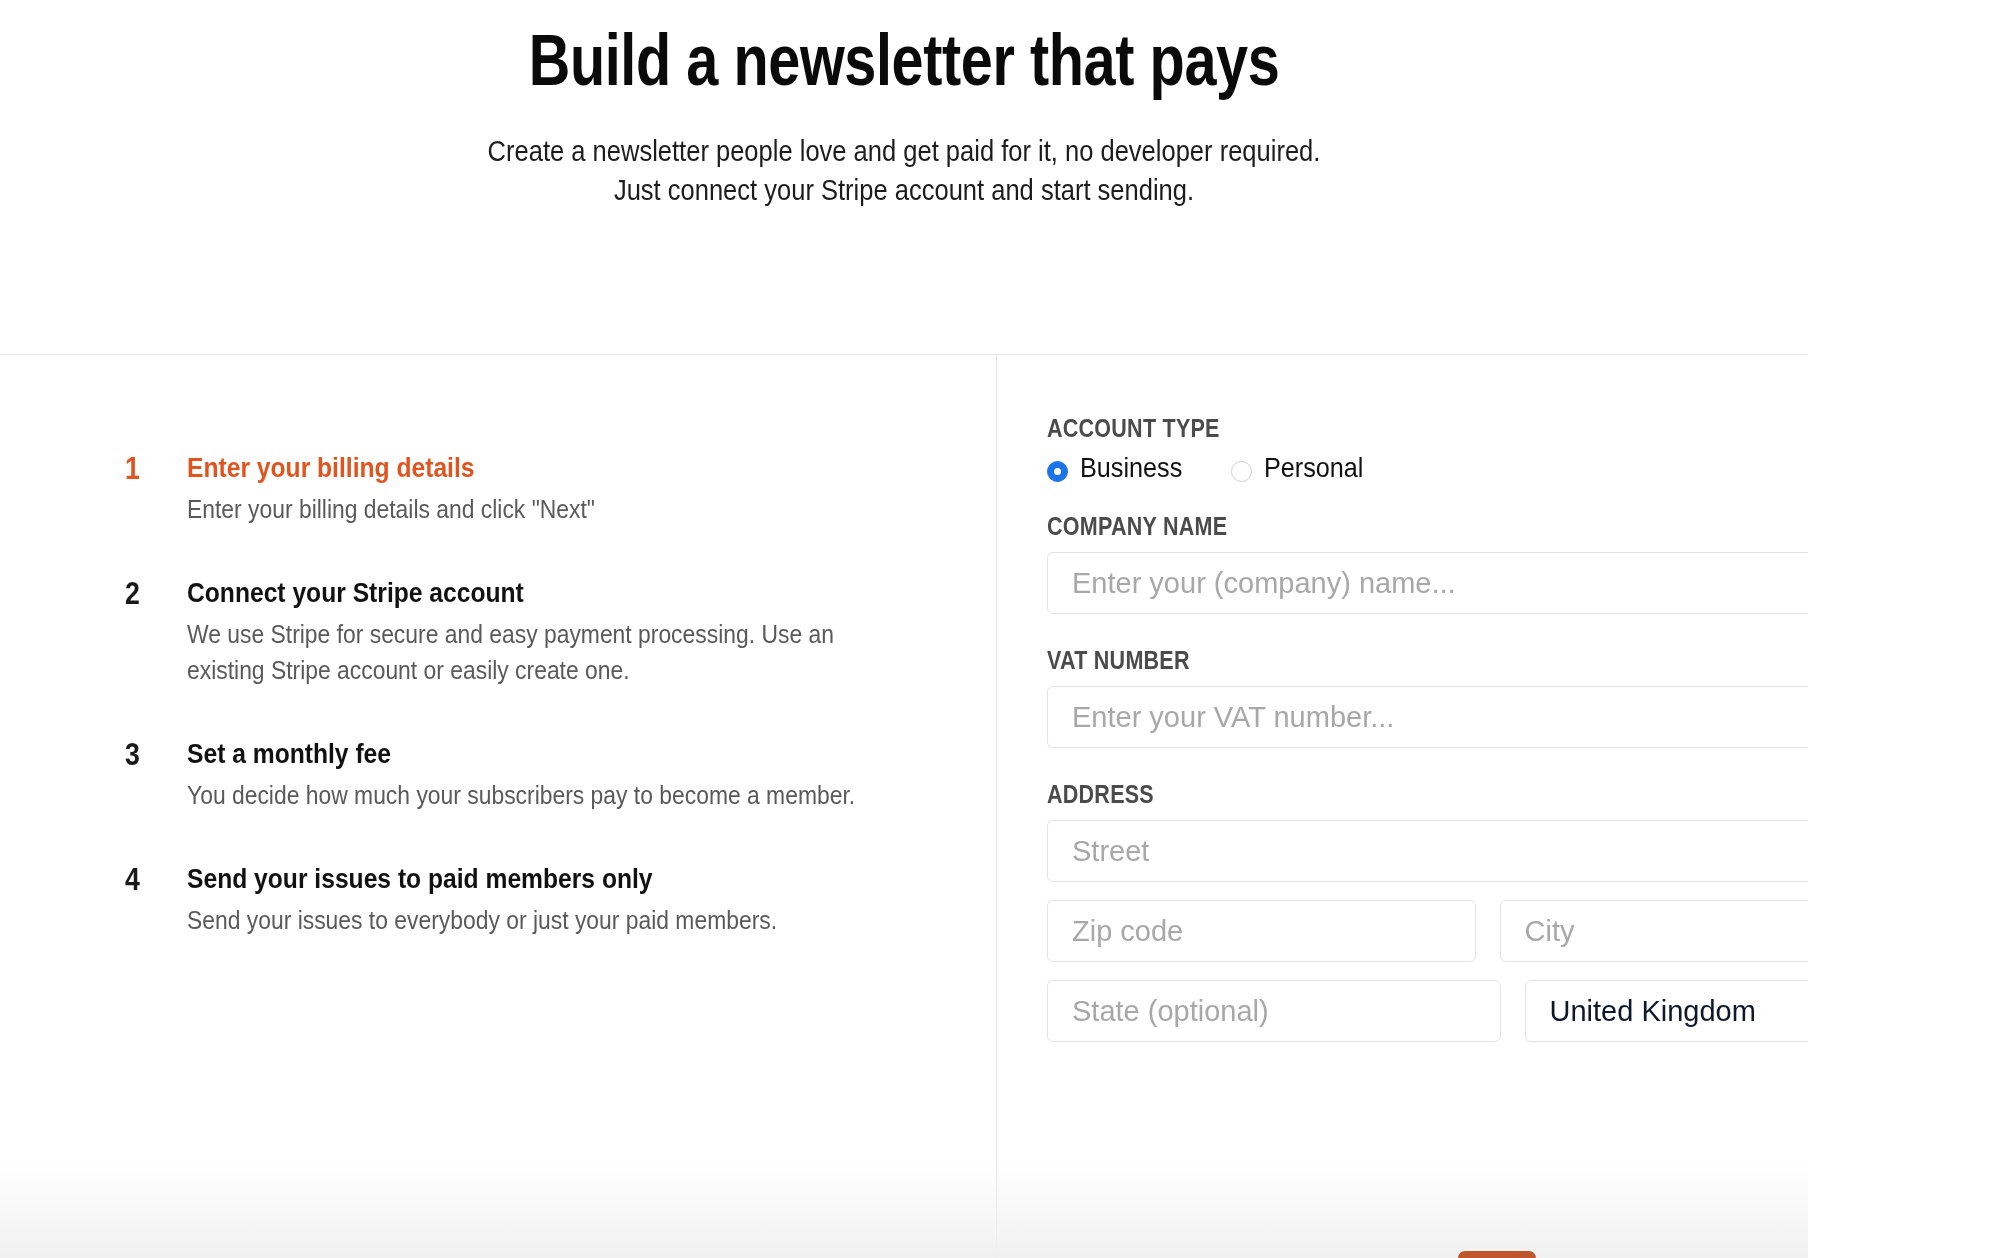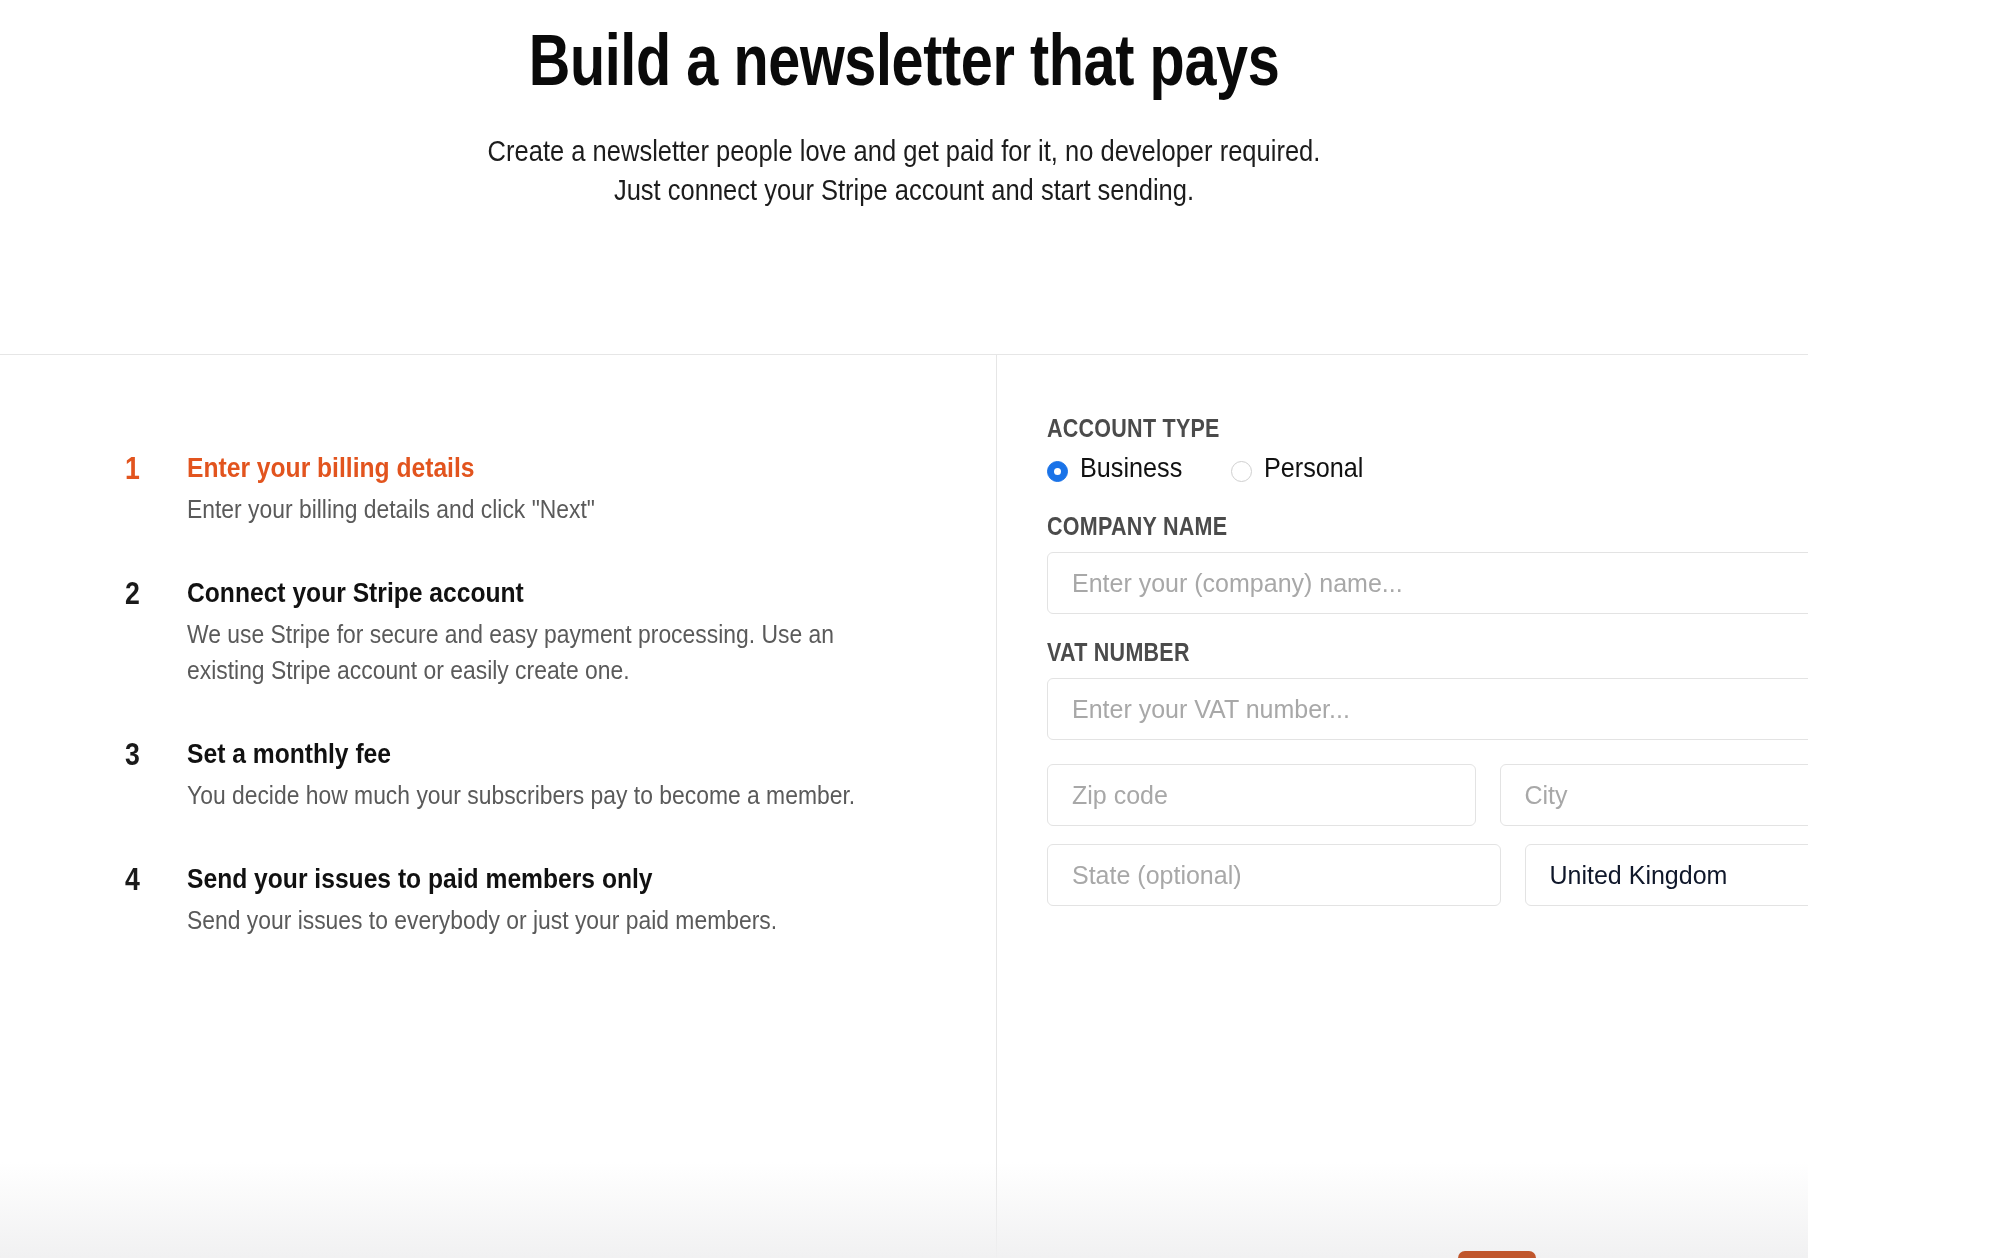--- a/index.html
+++ b/index.html
@@ -192,30 +192,30 @@
   }
 
   .input {
     width: 100%;
     height: 62px;
     border: 1px solid #e3e3e3;
     border-radius: 6px;
     background: #ffffff;
     padding: 0 24px;
     font-family: inherit;
-    font-size: 25px;
+    font-size: 29px;
     color: #1b1b1b;
     outline: none;
   }
   .input::placeholder {
     color: #a8a8a8;
     opacity: 1;
   }
 
-  .field-block { margin-bottom: 24px; }
+  .field-block { margin-bottom: 32px; }
   .field-block.tight { margin-bottom: 18px; }
 
   .row-2 {
     display: flex;
     gap: 24px;
     margin-bottom: 18px;
     justify-content: space-between;
   }
   .row-2 > * { flex: 1 1 0; min-width: 0; }
 
@@ -334,20 +334,24 @@
     <div class="field-block">
       <div class="field-label">COMPANY NAME</div>
       <input class="input" type="text" placeholder="Enter your (company) name..." style="">
     </div>
 
     <div class="field-block">
       <div class="field-label">VAT NUMBER</div>
       <input class="input" type="text" placeholder="Enter your VAT number..." style="">
     </div>
 
+    <div class="field-block tight">
+      <div class="field-label">ADDRESS</div>
+      <input class="input" type="text" placeholder="Street" style="">
+    </div>
 
     <div class="row-2">
       <input class="input" type="text" placeholder="Zip code" style="">
       <input class="input" type="text" placeholder="City" style="">
     </div>
 
     <div class="row-2">
       <input class="input" type="text" placeholder="State (optional)" style="">
       <div class="select-wrap">
         <select class="input">

